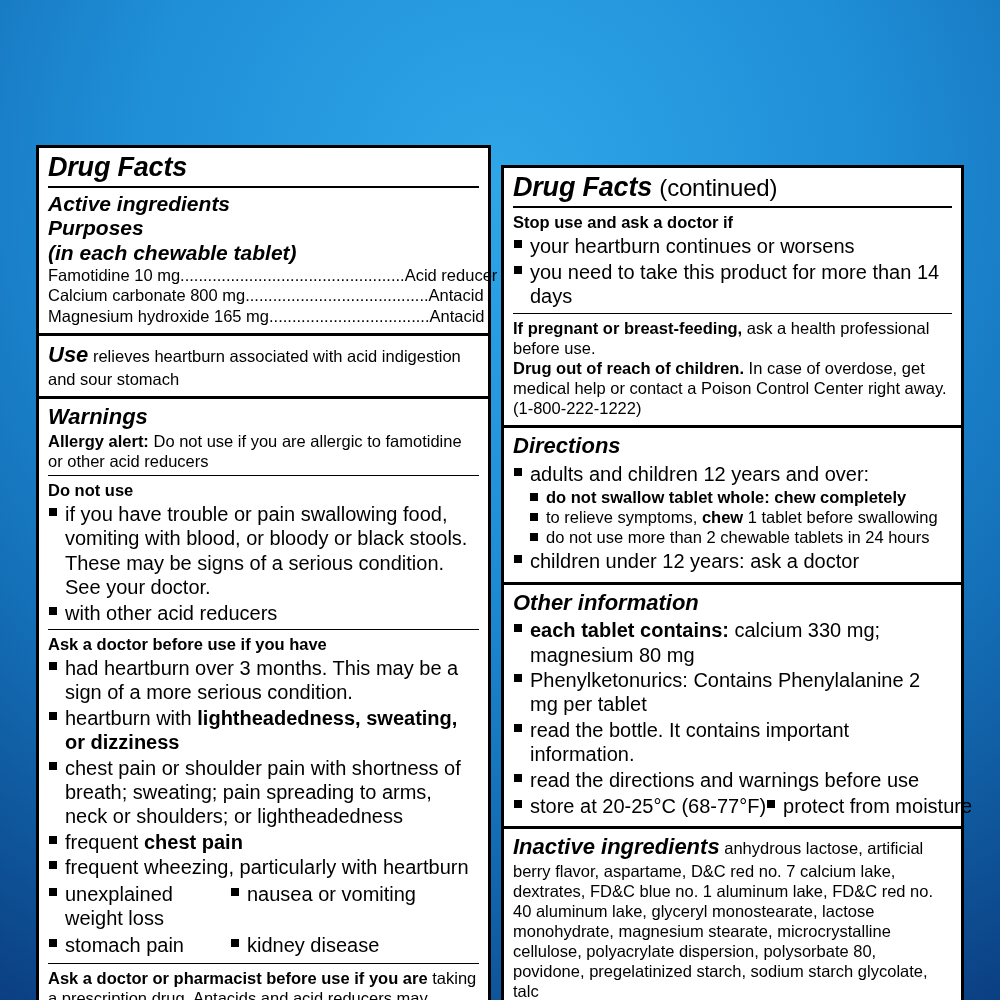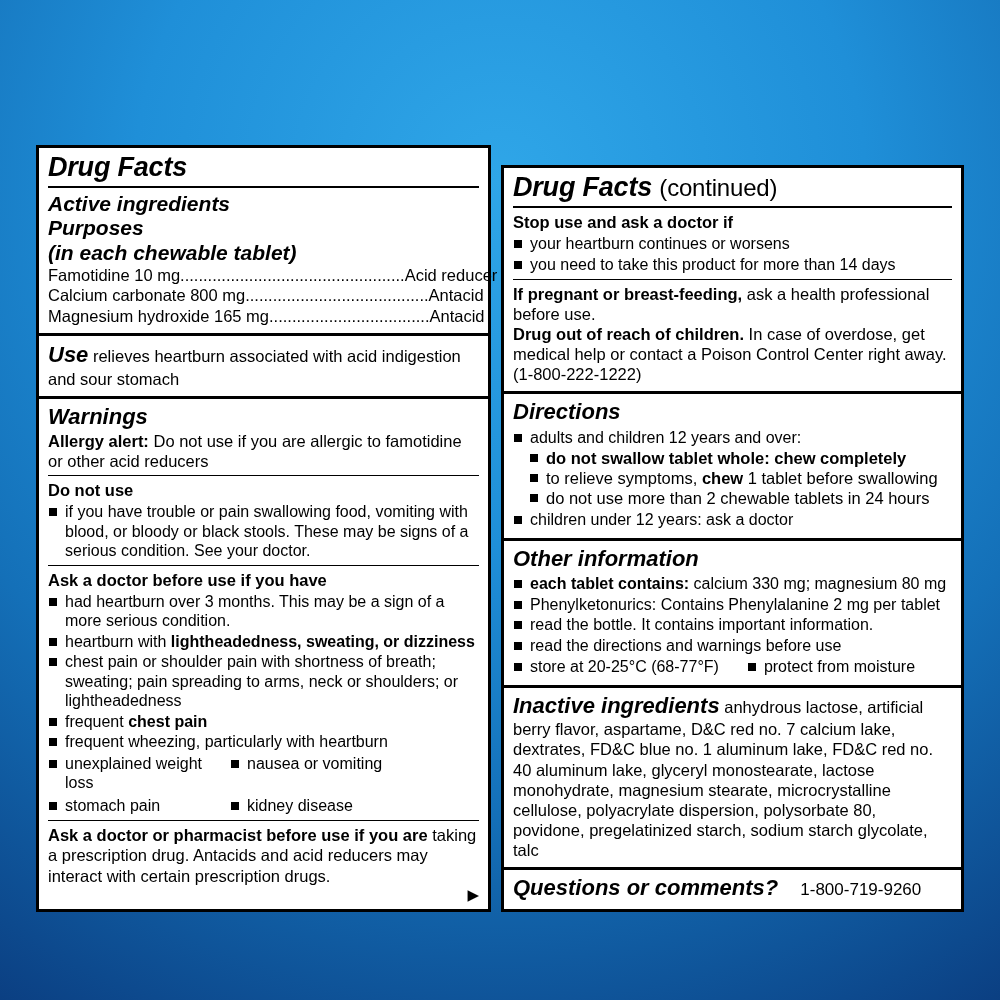--- a/index.html
+++ b/index.html
@@ -93,21 +93,21 @@
   }
 
   ul.sq {
     list-style: none;
     margin: 2px 0 0 0;
     padding: 0;
   }
   ul.sq > li {
     position: relative;
     padding-left: 17px;
-    font-size: 16px;
+    font-size: 20px;
     line-height: 1.22;
     margin-bottom: 1px;
   }
   ul.sq > li::before {
     content: "";
     position: absolute;
     left: 1px;
     top: 6px;
     width: 8px;
     height: 8px;
@@ -129,21 +129,20 @@
     position: absolute;
     left: 1px;
     top: 6px;
     width: 8px;
     height: 8px;
     background: #000;
   }
 
   .two-col-li {
     display: flex;
-    gap: 28px;
   }
   .two-col-li > li { flex: 1; }
   .two-col-li > li:last-child { flex: 0 0 232px; }
 
   .use-line {
     font-size: 16.5px;
     line-height: 1.25;
   }
   .use-word {
     font-size: 22px;
@@ -195,20 +194,21 @@
     <div class="block">
       <div class="sec-italic-lg">Warnings</div>
       <div class="body-txt">
         <span class="bold">Allergy alert:</span>
         <span>Do not use if you are allergic to famotidine or other acid reducers</span>
       </div>
       <hr class="hr-thin">
       <div class="body-txt bold">Do not use</div>
       <ul class="sq">
         <li>if you have trouble or pain swallowing food, vomiting with blood, or bloody or black stools. These may be signs of a serious condition. See your doctor.</li>
+        <li>with other acid reducers</li>
       </ul>
       <hr class="hr-thin">
       <div class="body-txt bold">Ask a doctor before use if you have</div>
       <ul class="sq">
         <li>had heartburn over 3 months. This may be a sign of a more serious condition.</li>
         <li>heartburn with <span class="bold">lightheadedness, sweating, or dizziness</span></li>
         <li>chest pain or shoulder pain with shortness of breath; sweating; pain spreading to arms, neck or shoulders; or lightheadedness</li>
         <li>frequent <span class="bold">chest pain</span></li>
         <li>frequent wheezing, particularly with heartburn</li>
       </ul>

